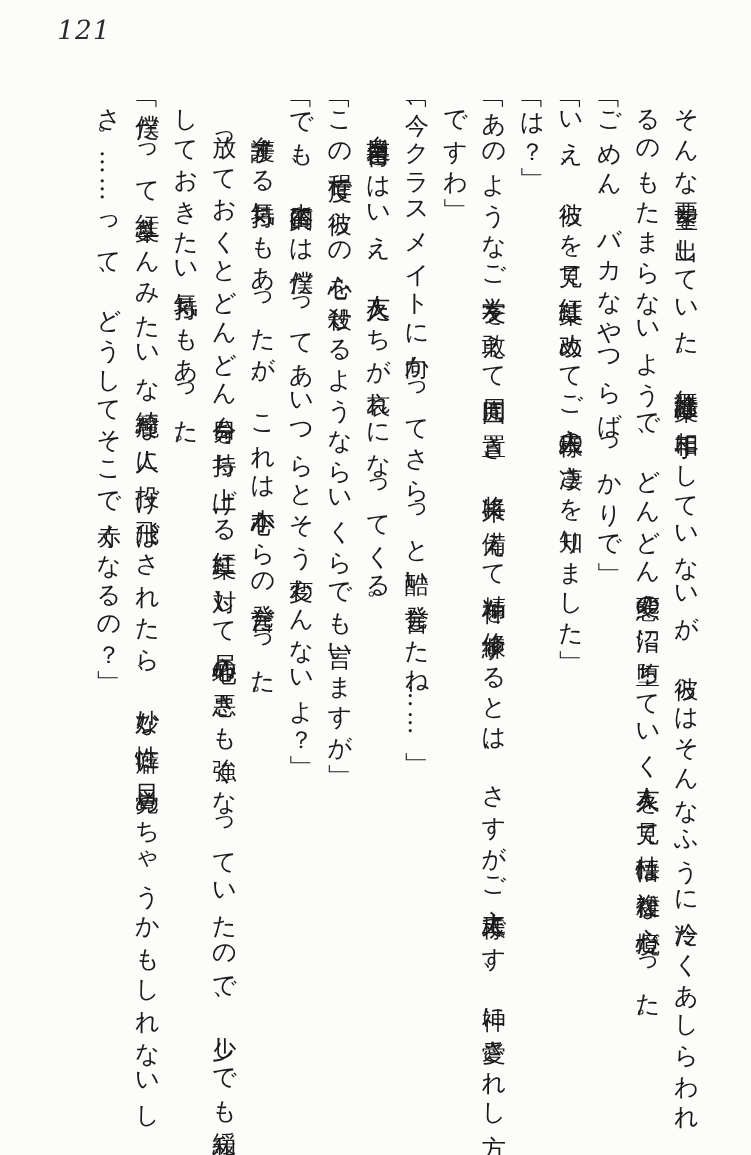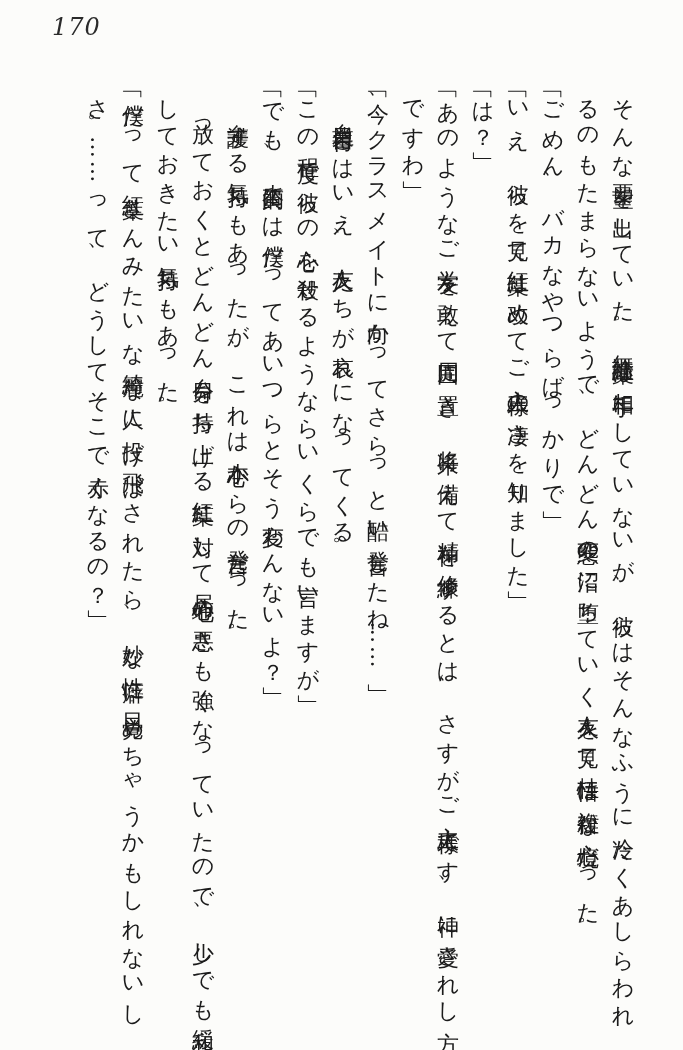--- a/index.html
+++ b/index.html
@@ -49,21 +49,21 @@
     text-indent: 0;
   }
   .text-block p.indent {
     text-indent: 1em;
   }
 </style>
 </head>
 <body>
 
 <div class="page">
-  <div class="page-number">170</div>
+  <div class="page-number">121</div>
   <div class="text-block" id="text-block">
       <p class="para">そんな要望を出していた。無論紅葉は相手にしていないが、彼らはそんなふうに冷たくあしらわれるのもたまらないようで、どんどん変態の沼に堕ちていく友人を見て桂悟は複雑な心境だった。</p>
       <p class="para">「ごめん、バカなやつらばっかりで」</p>
       <p class="para">「いえ、彼らを見て紅葉は改めてご主人様の凄さを知りました」</p>
       <p class="para">「は？」</p>
       <p class="para">「あのようなご学友を敢えて周囲に置き、将来に備えて精神を修練するとは、さすがご主人様です、神に愛されし方ですわ」</p>
       <p class="para">「今、クラスメイトに向かってさらっと酷い発言したね……」</p>
       <p class="para indent">自業自得とはいえ、友人たちが哀れになってくる。</p>
       <p class="para">「この程度で彼らの心を殺せるようならいくらでも言いますが」</p>
       <p class="para">「でも、本質的には僕だってあいつらとそう変わんないよ？」</p>

